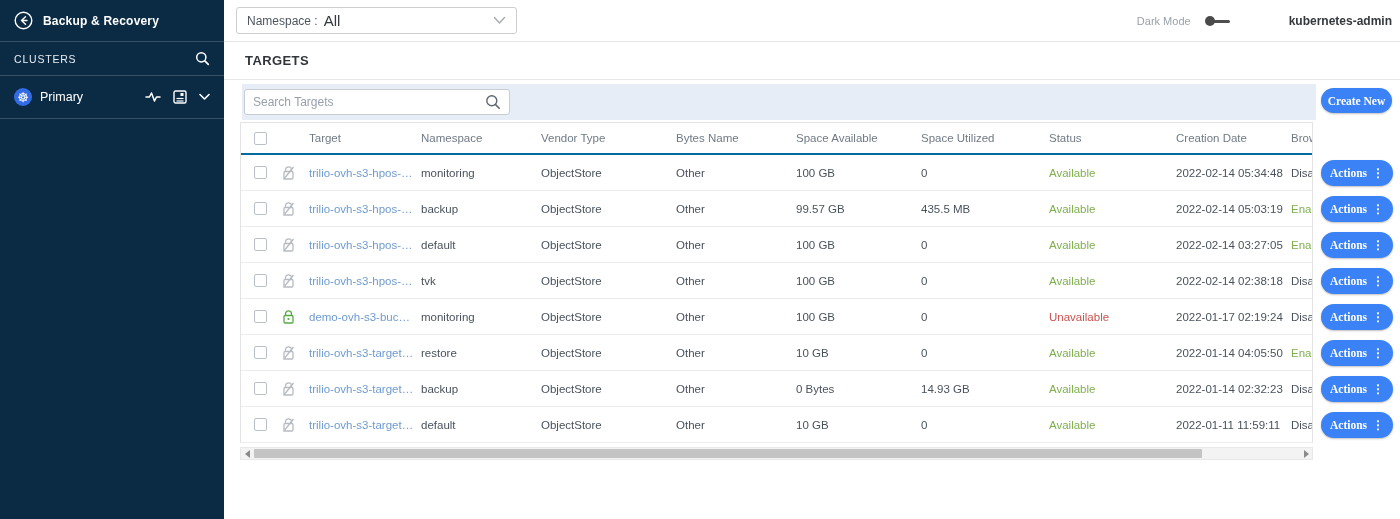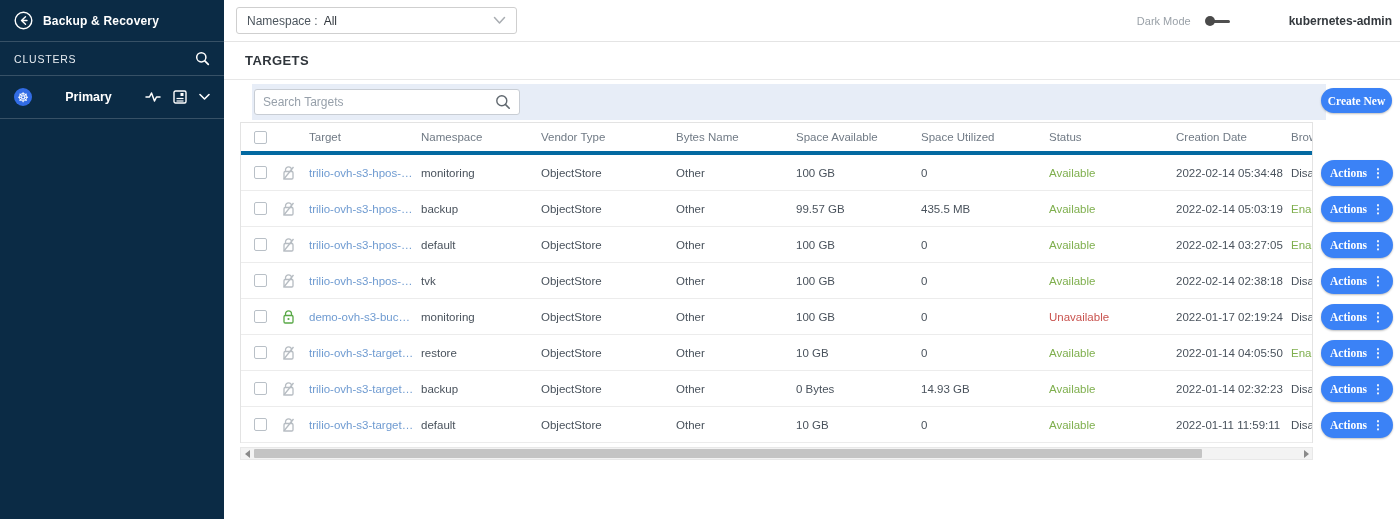--- a/index.html
+++ b/index.html
@@ -8,57 +8,57 @@
   .app { position:relative; width:1400px; height:519px; }
 
   
   .sidebar { position:absolute; left:0; top:0; width:224px; height:519px; background:#0b2b45; color:#fff; }
   .sb-header { height:42px; display:flex; align-items:center; gap:10px; padding:0 14px; border-bottom:1px solid rgba(255,255,255,.18); }
   .sb-title { font-size:12px; font-weight:bold; letter-spacing:.2px; white-space:nowrap; }
   .sb-clusters { height:34px; display:flex; align-items:center; justify-content:space-between; padding:0 14px; border-bottom:1px solid rgba(255,255,255,.18); }
   .sb-clusters-label { font-size:10.5px; letter-spacing:.8px; color:#e8edf2; }
   .sb-cluster { height:43px; display:flex; align-items:center; gap:8px; padding:0 14px; border-bottom:1px solid rgba(255,255,255,.18); }
   .k8s-badge { width:18px; height:18px; border-radius:50%; background:#326ce5; color:#fff; display:flex; align-items:center; justify-content:center; font-size:13px; font-family:"DejaVu Sans", sans-serif; line-height:1; }
-  .sb-cluster-name { font-size:12.5px; font-weight:bold; flex:1;text-align:center; }
+  .sb-cluster-name { font-size:12.5px; font-weight:normal; flex:1; }
   .sb-cluster-icons { display:flex; align-items:center; gap:12px; }
   .sb-nav { padding:10px 0 12px 0; border-bottom:1px solid rgba(255,255,255,.18); }
   .sb-nav-item { height:26px; line-height:26px; padding-left:28px; font-size:12px; font-weight:bold; color:#ffffff; cursor:pointer; }
   .sb-nav-item.active { color:#7cab43; }
 
   
   .main { position:absolute; left:224px; top:0; width:1176px; height:519px; background:#fff; }
 
   .topbar { position:absolute; left:0; top:0; width:1176px; height:42px; background:#fff; border-bottom:1px solid #e4e4e4; }
   .ns-select { position:absolute; left:12px; top:7px; width:281px; height:27px; border:1px solid #cfcfcf; border-radius:3px; display:flex; align-items:center; padding:0 10px; gap:6px; background:#fff; cursor:pointer; }
   .ns-label { font-size:12px; color:#4d565e; }
-  .ns-value { font-size:12px; color:#33393f; }
+  .ns-value { font-size:15px; color:#33393f; }
   .ns-chevron { margin-left:auto; }
   .topbar-right { position:absolute; right:8px; top:0; height:42px; display:flex; align-items:center; gap:14px; }
   .dark-mode-label { font-size:11px; color:#9aa1a8; }
   .toggle { position:relative; width:26px; height:12px; cursor:pointer; }
   .toggle .track { position:absolute; left:4px; top:5px; width:21px; height:3px; background:#4f4f4f; border-radius:2px; }
   .toggle .knob { position:absolute; left:0; top:1px; width:10px; height:10px; background:#4a4a4a; border-radius:50%; }
   .user-name { font-size:12px; font-weight:bold; color:#33383d;padding-left:44px; }
 
   .title-row { position:absolute; left:0; top:42px; width:1176px; height:38px; border-bottom:1px solid #e7e7e7; display:flex; align-items:center; padding-left:21px; }
   .page-title { font-size:13px; font-weight:bold; color:#30363c; letter-spacing:.4px; }
 
-  .band { position:absolute; left:28px; top:84px; width:1074px; height:36px; background:#e7edf7; }
+  .band { position:absolute; left:18px; top:84px; width:1074px; height:36px; background:#e7edf7; }
   .search-box { position:absolute; left:2px; top:5px; width:266px; height:26px; background:#fff; border:1px solid #c8cdd4; border-radius:3px; display:flex; align-items:center; }
   .search-input { flex:1; border:none; outline:none; background:transparent; padding:0 8px; font-size:12px; color:#3c444c; font-family:"Liberation Sans", sans-serif; }
   .search-input::placeholder { color:#97a0aa; }
   .search-box .s-icon { margin-right:8px; }
 
   .btn-navy { background:#3b82f6; color:#fff; border:none; border-radius:13px; font-size:11.5px; font-weight:bold; font-family:Liberation Serif, serif; cursor:pointer; box-shadow:0 1px 2px rgba(0,0,0,.25); }
   .create-btn { position:absolute; left:1097px; top:88px; width:71px; height:25px; }
 
   
   .table-wrap { position:absolute; left:16px; top:122px; width:1073px; border:1px solid #e3e3e3; border-bottom:none; overflow:hidden; background:#fff; }
   .t-row { width:1135px; display:grid; grid-template-columns:40px 28px 112px 120px 135px 120px 125px 128px 127px 115px 85px; align-items:center; }
-  .t-head { height:32px; border-bottom:4px solid #0369a1; }
+  .t-head { height:32px; border-bottom:2px solid #0369a1; }
   .t-head .t-cell { font-size:11.5px; color:#707a85; }
   .t-body .t-row { height:36px; border-bottom:1px solid #ececec; }
   .t-cell { font-size:11.5px; color:#49525c; white-space:nowrap; overflow:hidden; text-overflow:ellipsis; padding-right:6px; }
   .cell-check { display:flex; justify-content:flex-start; padding-left:13px; }
   .checkbox { width:13px; height:13px; border:1.5px solid #b9c0c7; border-radius:2px; background:#fff; cursor:pointer; }
   .target-link { color:#6f9bd1; cursor:pointer; }
   .status-available { color:#7faf4e; }
   .status-unavailable { color:#c9534f; }
   .browsing-enabled { color:#7faf4e; }
   .browsing-disabled { color:#49525c; }

